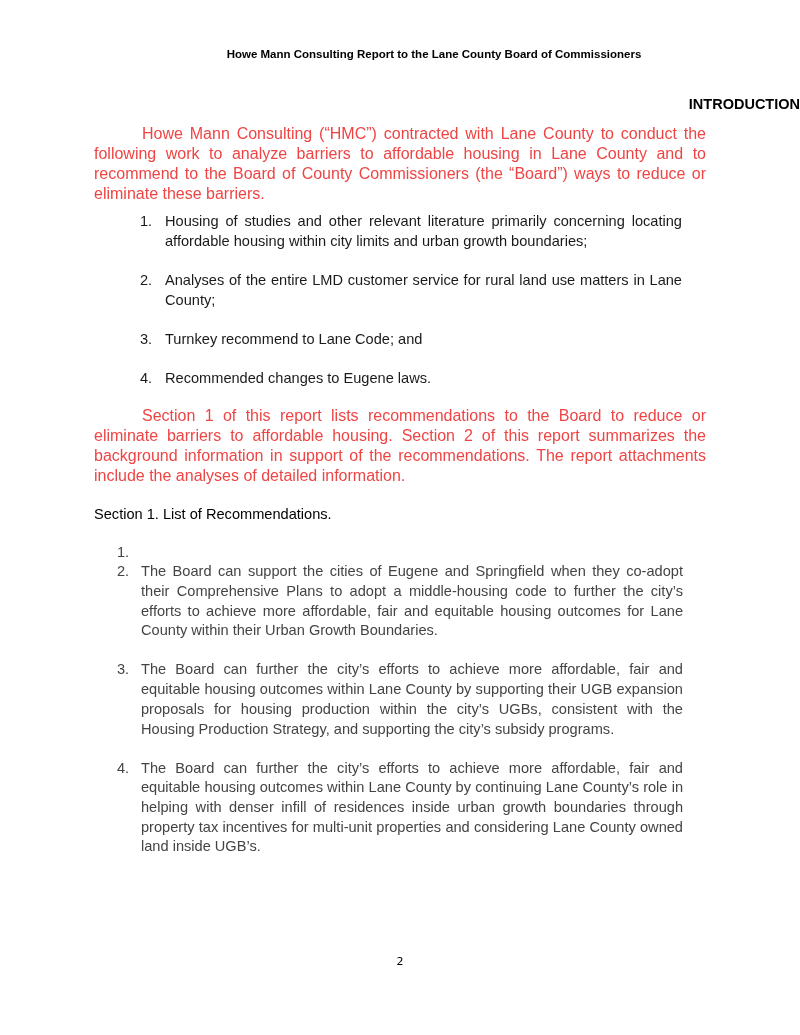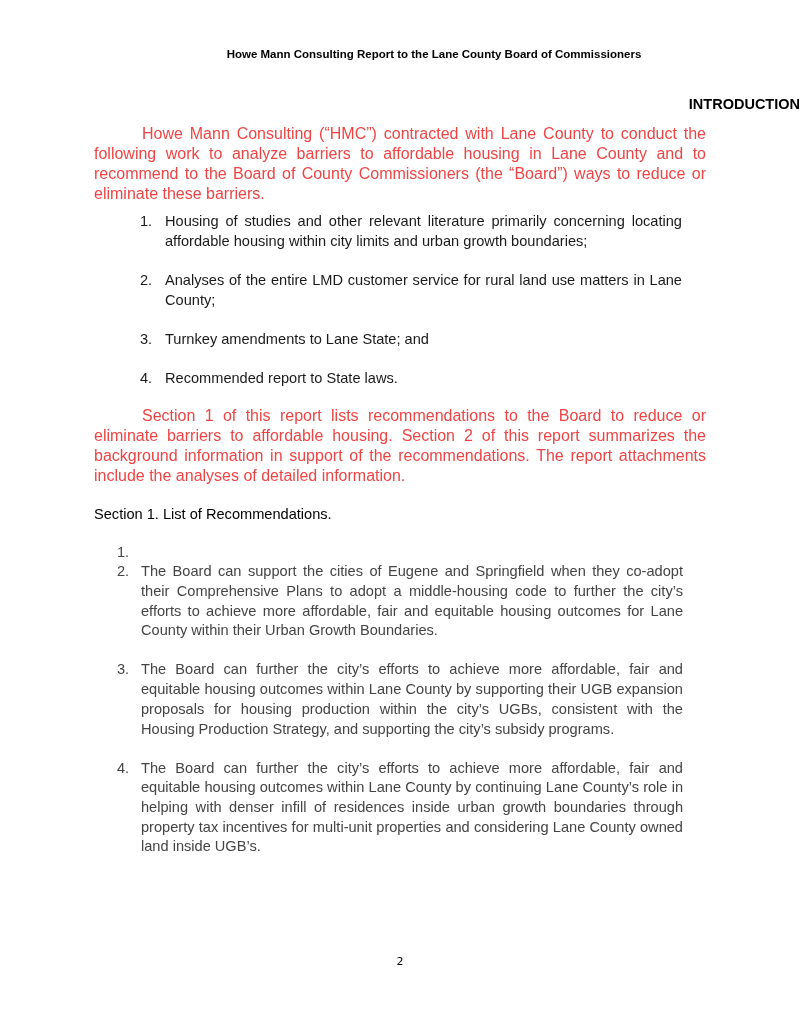--- a/index.html
+++ b/index.html
@@ -46,22 +46,22 @@
     <div>Howe Mann Consulting Report to the Lane County Board of Commissioners</div>
   </div>
 
   <div class="intro-title">INTRODUCTION</div>
 
   <div class="para p1">Howe Mann Consulting (“HMC”) contracted with Lane County to conduct the following work to analyze barriers to affordable housing in Lane County and to recommend to the Board of County Commissioners (the “Board”) ways to reduce or eliminate these barriers.</div>
 
   <ol class="olist work">
     <li><span class="num">1.</span><span>Housing of studies and other relevant literature primarily concerning locating affordable housing within city limits and urban growth boundaries;</span></li>
     <li><span class="num">2.</span><span>Analyses of the entire LMD customer service for rural land use matters in Lane County;</span></li>
-    <li><span class="num">3.</span><span>Turnkey amendments to Lane State; and</span></li>
-    <li><span class="num">4.</span><span>Recommended report to State laws.</span></li>
+    <li><span class="num">3.</span><span>Turnkey recommend to Lane Code; and</span></li>
+    <li><span class="num">4.</span><span>Recommended changes to Eugene laws.</span></li>
   </ol>
 
   <div class="para p2">Section 1 of this report lists recommendations to the Board to reduce or eliminate barriers to affordable housing. Section 2 of this report summarizes the background information in support of the recommendations. The report attachments include the analyses of detailed information.</div>
 
   <div class="sec-heading">Section 1. List of Recommendations.</div>
 
   <ol class="olist recs">
     <li><span class="num">1.</span></li>
     <li><span class="num">2.</span><span>The Board can support the cities of Eugene and Springfield when they co-adopt their Comprehensive Plans to adopt a middle-housing code to further the city’s efforts to achieve more affordable, fair and equitable housing outcomes for Lane County within their Urban Growth Boundaries.</span></li>
     <li><span class="num">3.</span><span>The Board can further the city’s efforts to achieve more affordable, fair and equitable housing outcomes within Lane County by supporting their UGB expansion proposals for housing production within the city’s UGBs, consistent with the Housing Production Strategy, and supporting the city’s subsidy programs.</span></li>

